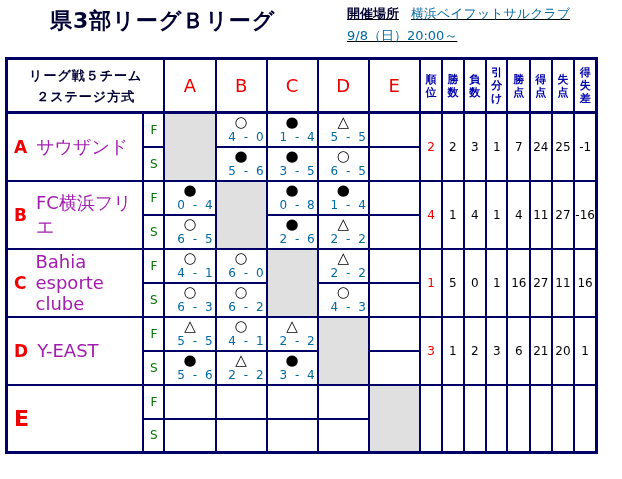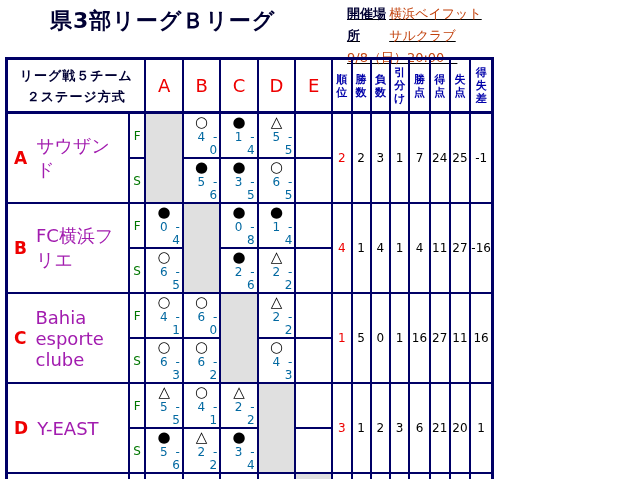--- a/index.html
+++ b/index.html
@@ -1,21 +1,21 @@
 <!DOCTYPE html>
 <html><head>
 <meta charset="utf-8">
 <style>
   html,body{margin:0;padding:0;background:#fff;font-family:"DejaVu Sans","Liberation Sans",sans-serif;}
-  .page{position:relative;width:494px;height:479px;background:#ffffff;overflow:hidden;}
+  .page{position:relative;width:598px;height:479px;background:#ffffff;overflow:hidden;}
   .title{position:absolute;left:50px;top:6px;font-size:22px;font-weight:bold;color:#000033;letter-spacing:1px;}
   .meta{position:absolute;left:347px;top:3px;}
   .meta-row{display:flex;line-height:22px;text-decoration:underline;}
   .meta-label{width:64px;font-weight:bold;color:#000033;font-size:13px;}
-  .meta-value{color:#c2410c;font-size:13px;}
+  .meta-value{color:#0369a1;font-size:13px;}
   table.tbl{position:absolute;left:5px;top:57px;border-collapse:collapse;table-layout:fixed;border:3px solid #000066;}
   table.tbl td{border:2px solid #000066;padding:0;overflow:hidden;}
   tr.hdr{height:54px;}
   tr.hdr td{border-bottom-width:3px;}
   tr.rf,tr.rs{height:34px;}
   .corner{text-align:center;}
   .corner div{font-size:13px;font-weight:bold;color:#000033;line-height:21px;letter-spacing:1px;}
   .hcol{color:#ee0000;font-size:18px;text-align:center;vertical-align:middle;}
   .hstat{vertical-align:middle;margin-top:12px;}
   .vtxt{width:13px;margin:0 auto;word-break:break-all;line-height:13px;font-size:11px;font-weight:bold;color:#0000aa;text-align:center;}

